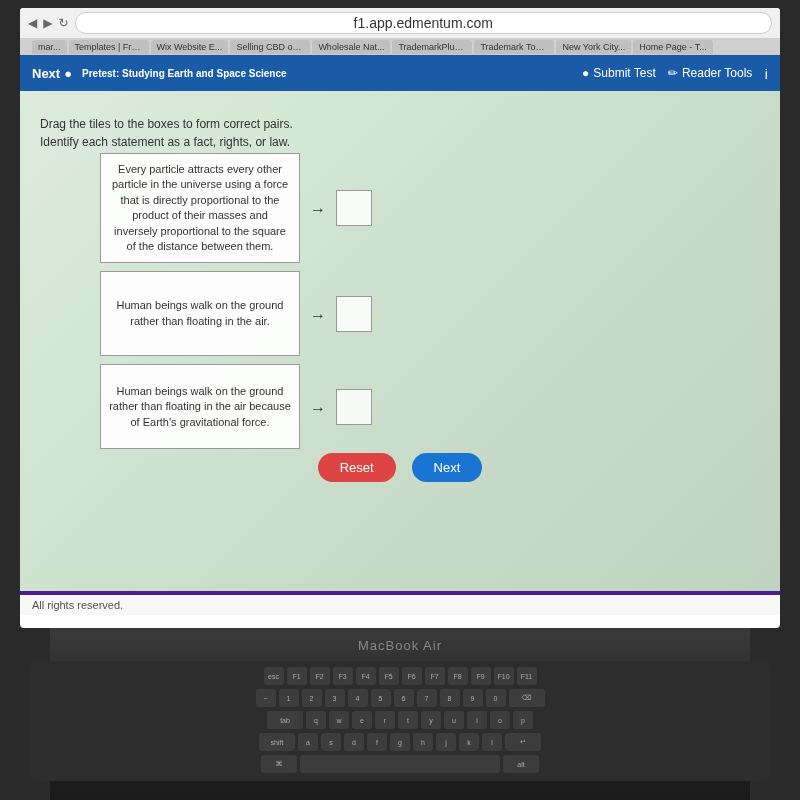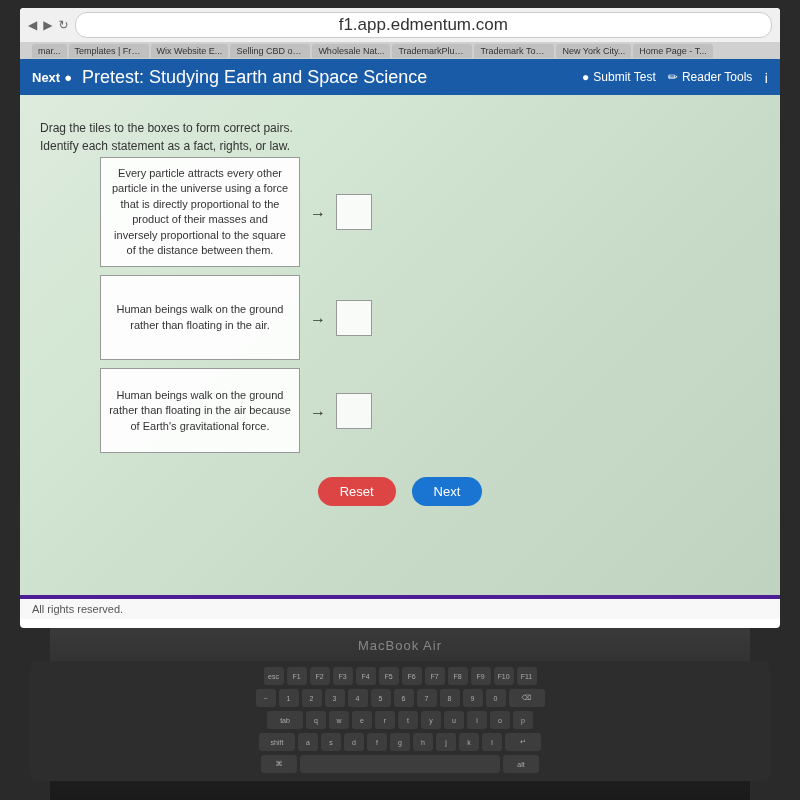--- a/index.html
+++ b/index.html
@@ -46,21 +46,21 @@
       gap: 6px;
       background: #f0f0f0;
     }
 
     .url-bar {
       flex: 1;
       background: white;
       border: 1px solid #ccc;
       border-radius: 12px;
       padding: 2px 10px;
-      font-size: 17px;
+      font-size: 14px;
       color: #333;
       text-align: center;
     }
 
     .browser-tabs {
       display: flex;
       background: #d0d0d0;
       padding: 2px 12px 0;
       font-size: 10px;
       overflow: hidden;
@@ -96,22 +96,22 @@
       color: white;
       font-size: 13px;
       font-weight: bold;
       cursor: pointer;
       display: flex;
       align-items: center;
       gap: 4px;
     }
 
     .page-title {
-      font-size: 18px;
-      font-weight: normal;
+      font-size: 10px;
+      font-weight: bold;
       color: white;
       flex: 1;
     }
 
     .header-actions {
       display: flex;
       align-items: center;
       gap: 12px;
       font-size: 12px;
     }
@@ -222,21 +222,21 @@
       width: 36px;
       height: 36px;
       border: 1px solid #999;
       background: rgba(255,255,255,0.85);
     }
 
     .actions-row {
       display: flex;
       justify-content: center;
       gap: 16px;
-      margin-top: 24px;
+      margin-top: 4px;
     }
 
     .reset-btn {
       background: #d44;
       color: white;
       border: none;
       border-radius: 20px;
       padding: 7px 22px;
       font-size: 13px;
       cursor: pointer;

